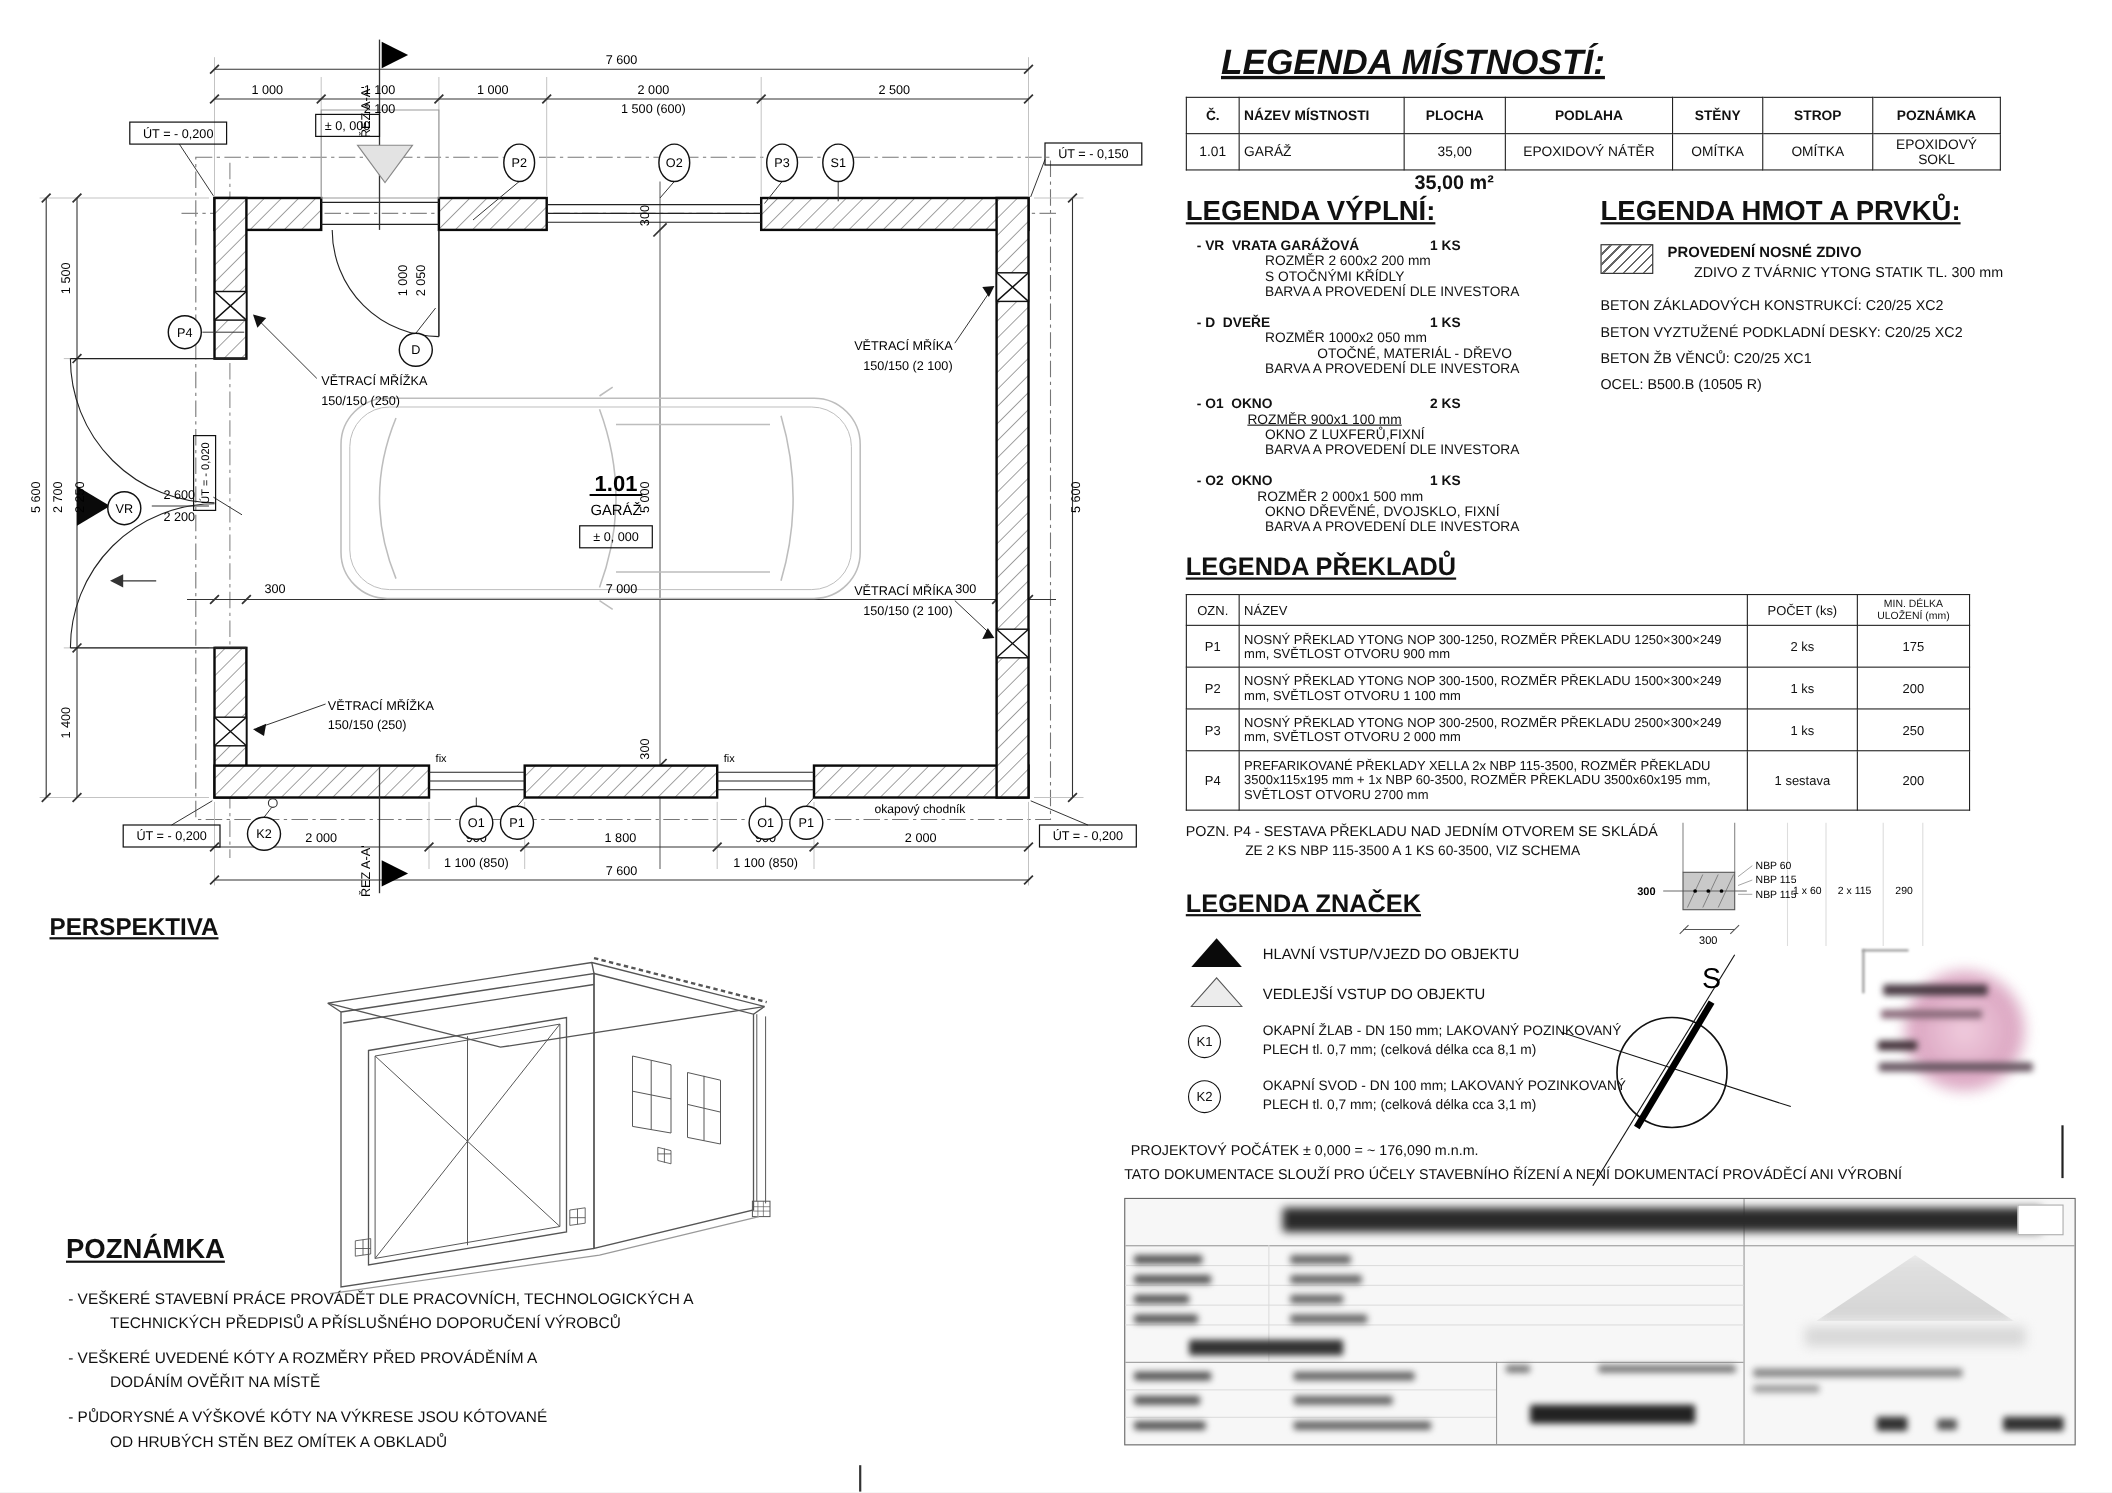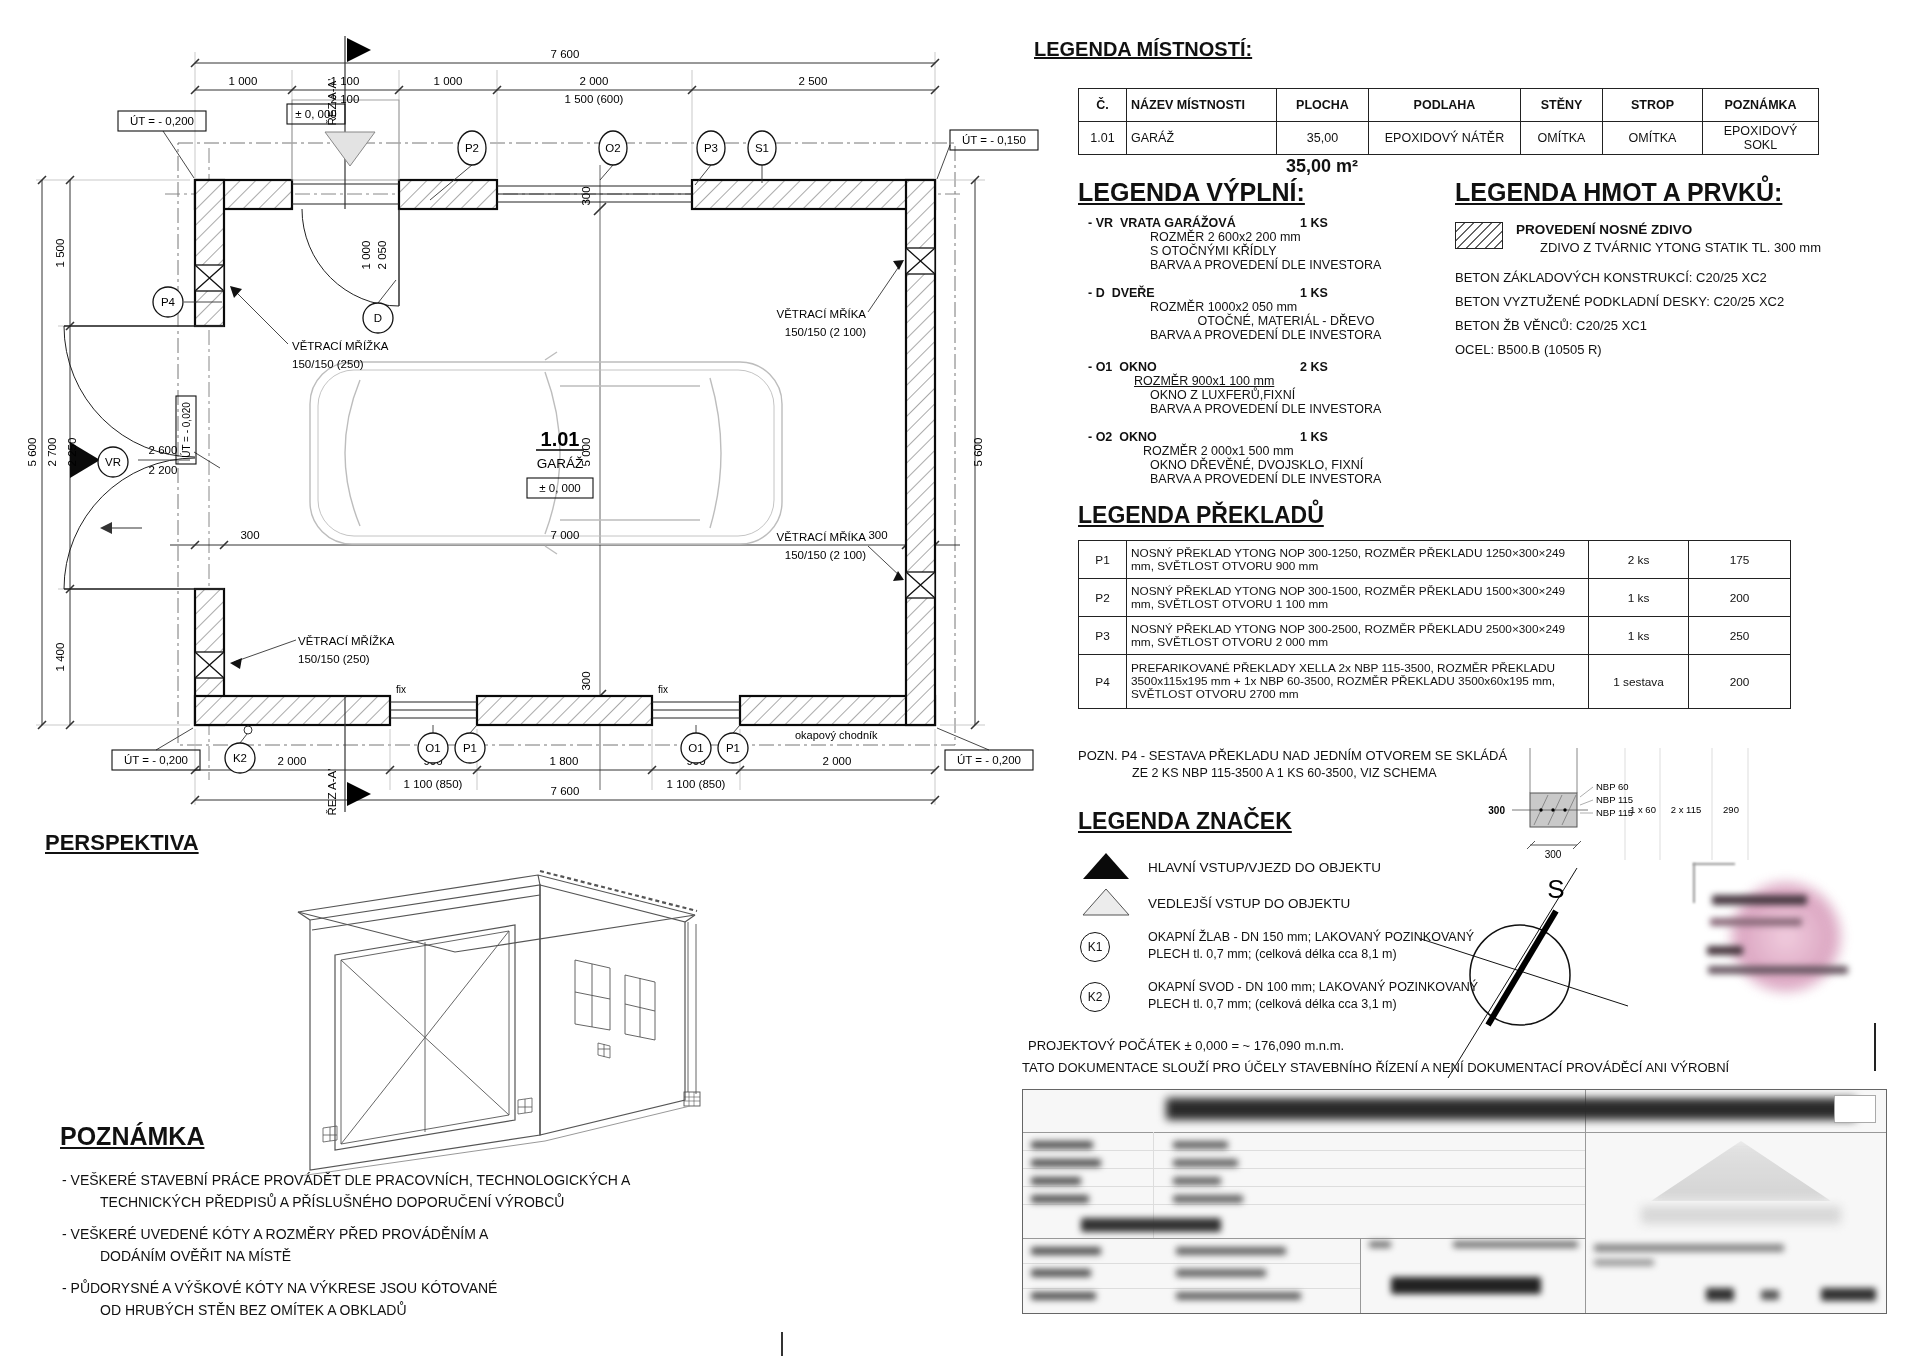--- a/index.html
+++ b/index.html
@@ -286,21 +286,21 @@
 
   <div class="t h" style="left:45px;top:830px;font-size:22px;">PERSPEKTIVA</div>
   <div class="t h" style="left:60px;top:1122px;font-size:25px;">POZNÁMKA</div>
   <div class="t" style="left:62px;top:1172px;font-size:14px;">- VEŠKERÉ STAVEBNÍ PRÁCE PROVÁDĚT DLE PRACOVNÍCH, TECHNOLOGICKÝCH A</div>
   <div class="t" style="left:100px;top:1194px;font-size:14px;">TECHNICKÝCH PŘEDPISŮ A PŘÍSLUŠNÉHO DOPORUČENÍ VÝROBCŮ</div>
   <div class="t" style="left:62px;top:1226px;font-size:14px;">- VEŠKERÉ UVEDENÉ KÓTY A ROZMĚRY PŘED PROVÁDĚNÍM A</div>
   <div class="t" style="left:100px;top:1248px;font-size:14px;">DODÁNÍM OVĚŘIT NA MÍSTĚ</div>
   <div class="t" style="left:62px;top:1280px;font-size:14px;">- PŮDORYSNÉ A VÝŠKOVÉ KÓTY NA VÝKRESE JSOU KÓTOVANÉ</div>
   <div class="t" style="left:100px;top:1302px;font-size:14px;">OD HRUBÝCH STĚN BEZ OMÍTEK A OBKLADŮ</div>
 
-  <div class="t h" style="left:1034px;top:38px;font-size:20px;">LEGENDA MÍSTNOSTÍ:</div>
+  <div class="t h" style="left:1110px;top:38px;font-size:32px;font-style:italic;">LEGENDA MÍSTNOSTÍ:</div>
   <table class="leg" style="left:1078px;top:88px;width:740px;font-size:12.5px;">
     <colgroup>
         <col style="width:48px">
         <col style="width:150px">
         <col style="width:92px">
         <col style="width:152px">
         <col style="width:82px">
         <col style="width:100px">
         <col style="width:116px">
       </colgroup>
@@ -369,20 +369,26 @@
 
   <div class="t h" style="left:1078px;top:502px;font-size:23px;">LEGENDA PŘEKLADŮ</div>
   <table class="leg" style="left:1078px;top:540px;width:712px;font-size:11.8px;">
     <colgroup>
         <col style="width:48px">
         <col style="width:462px">
         <col style="width:100px">
         <col style="width:102px">
       </colgroup>
     <tbody>
+        <tr style="height:28px;">
+      <th style="font-weight:normal;">OZN.</th>
+      <th style="text-align:left;font-weight:normal;">NÁZEV</th>
+      <th style="font-weight:normal;">POČET (ks)</th>
+      <th style="font-weight:normal;font-size:9.5px;white-space:normal;">MIN. DÉLKA ULOŽENÍ (mm)</th>
+    </tr>
     <tr style="height:38px;">
       <td style="text-align:center;">P1</td>
       <td style="white-space:normal;line-height:13px;">NOSNÝ PŘEKLAD YTONG NOP 300-1250, ROZMĚR PŘEKLADU 1250×300×249 mm, SVĚTLOST OTVORU 900 mm</td>
       <td style="text-align:center;">2 ks</td>
       <td style="text-align:center;">175</td>
     </tr>
     <tr style="height:38px;">
       <td style="text-align:center;">P2</td>
       <td style="white-space:normal;line-height:13px;">NOSNÝ PŘEKLAD YTONG NOP 300-1500, ROZMĚR PŘEKLADU 1500×300×249 mm, SVĚTLOST OTVORU 1 100 mm</td>
       <td style="text-align:center;">1 ks</td>

